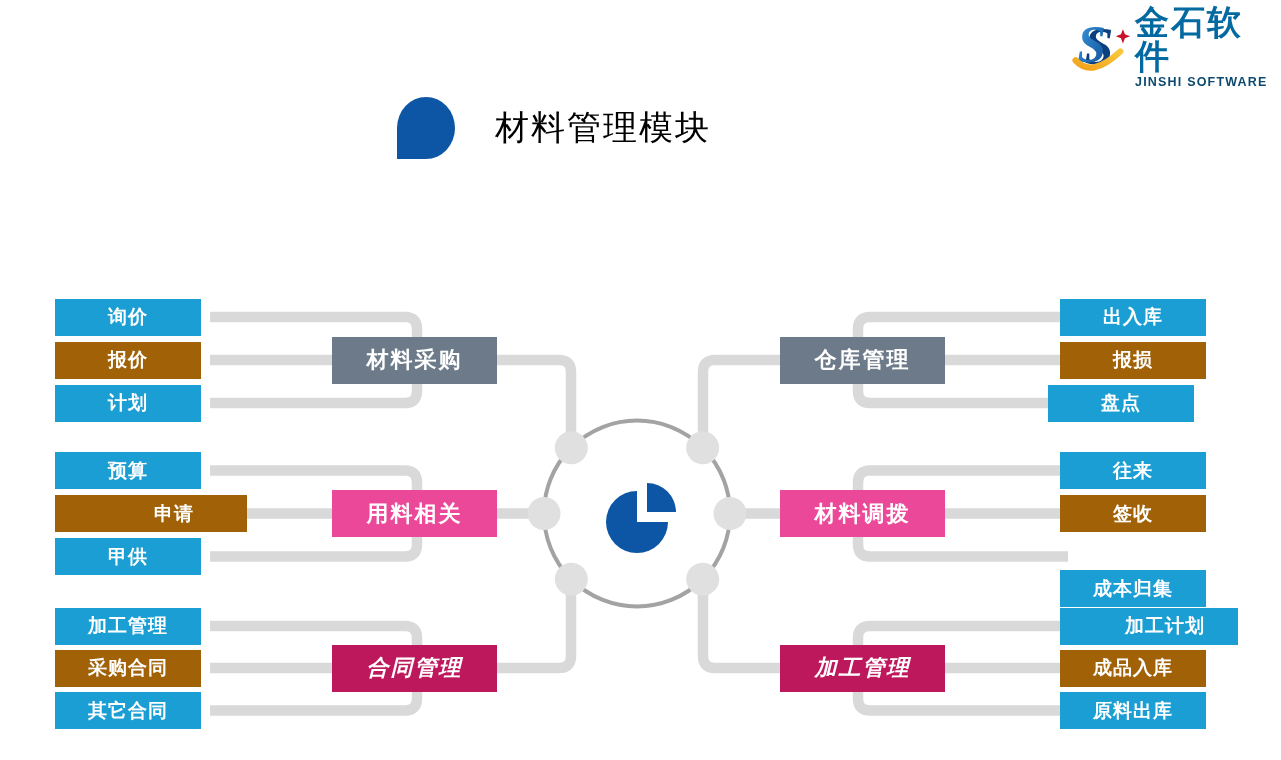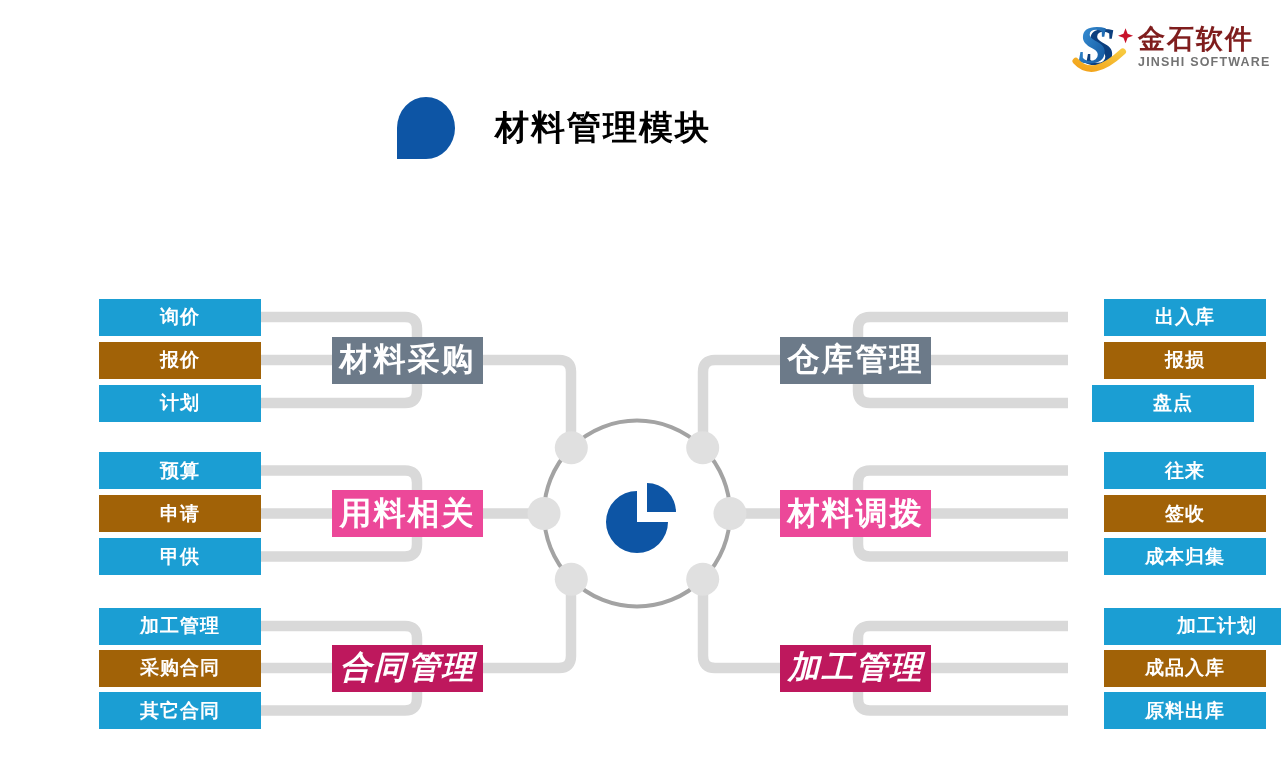--- a/index.html
+++ b/index.html
@@ -4,33 +4,33 @@
 <style>
   html,body{margin:0;padding:0;}
   body{
     width:1281px;height:760px;background:#ffffff;position:relative;overflow:hidden;
     font-family:"Liberation Sans","DejaVu Sans",sans-serif;
   }
   .abs{position:absolute;}
   
   .logo-wrap{left:1072px;top:14px;width:200px;height:66px;display:flex;align-items:center;}
   .logo-text{margin-left:4px;display:flex;flex-direction:column;line-height:1;}
-  .logo-cn{font-size:27px;font-weight:800;color:#7f1d1d;letter-spacing:2px;}
-  .logo-en{font-size:12.5px;font-weight:600;color:#737373;letter-spacing:1.2px;margin-top:3px;}
+  .logo-cn{font-size:34px;font-weight:800;color:#0369a1;letter-spacing:2px;}
+  .logo-en{font-size:12.5px;font-weight:600;color:#0c4a6e;letter-spacing:1.2px;margin-top:3px;}
   
   .title-drop{left:397px;top:97px;width:58px;height:62px;background:#0d55a5;
     border-radius:50% 50% 50% 0;}
-  .page-title{left:495px;top:105px;font-size:34px;font-weight:700;color:#000;letter-spacing:2px;}
+  .page-title{left:495px;top:105px;font-size:34px;font-weight:400;color:#000;letter-spacing:2px;}
   
-  .leaf{width:162px;height:37px;display:flex;align-items:center;justify-content:center;
-    color:#fff;font-size:19px;font-weight:600;letter-spacing:1px;margin-left:44px;}
+  .leaf{width:146px;height:37px;display:flex;align-items:center;justify-content:center;
+    color:#fff;font-size:19px;font-weight:600;letter-spacing:1px;}
   .leaf.light{background:#1b9ed3;}
   .leaf.dark{background:#a16207;}
-  .cat{width:151px;height:47px;display:flex;align-items:center;justify-content:center;
-    color:#fff;font-size:32px;font-weight:700;letter-spacing:2px;}
+  .cat{width:165px;height:47px;display:flex;align-items:center;justify-content:center;
+    color:#fff;font-size:22px;font-weight:700;letter-spacing:2px;}
   .cat.gray{background:#6c7a89;}
   .cat.blue{background:#ec4899;}
   .cat.light-blue{background:#be185d;font-style:italic;}
   svg{display:block;}
 </style>
 </head>
 <body>
 
 <svg class="abs" style="left:0;top:0;" width="1281" height="760" viewBox="0 0 1281 760">
   <g stroke="#d9d9d9" stroke-width="10.5" fill="none">
@@ -99,34 +99,34 @@
 </div>
 
 <div class="abs title-drop"></div>
 <div class="abs page-title">材料管理模块</div>
 
 <div class="abs leaf light" style="left:55px;top:298.5px;">询价</div>
 <div class="abs leaf dark" style="left:55px;top:341.5px;">报价</div>
 <div class="abs leaf light" style="left:55px;top:384.5px;">计划</div>
 
 <div class="abs leaf light" style="left:55px;top:452px;">预算</div>
-<div class="abs leaf dark" style="left:55px;top:495px;">申请</div>
+<div class="abs leaf dark" style="left:55px;top:495px;padding-left:46px;">申请</div>
 <div class="abs leaf light" style="left:55px;top:538px;">甲供</div>
 
 <div class="abs leaf light" style="left:55px;top:607.5px;">加工管理</div>
 <div class="abs leaf dark" style="left:55px;top:649.5px;">采购合同</div>
 <div class="abs leaf light" style="left:55px;top:692px;">其它合同</div>
 
 <div class="abs leaf light" style="left:1060px;top:298.5px;">出入库</div>
 <div class="abs leaf dark" style="left:1060px;top:341.5px;">报损</div>
 <div class="abs leaf light" style="left:1048px;top:384.5px;">盘点</div>
 
 <div class="abs leaf light" style="left:1060px;top:452px;">往来</div>
 <div class="abs leaf dark" style="left:1060px;top:495px;">签收</div>
-<div class="abs leaf light" style="left:1060px;top:538px;font-family:Liberation Mono, monospace;">成本归集</div>
+<div class="abs leaf light" style="left:1060px;top:570px;font-family:Liberation Mono, monospace;">成本归集</div>
 
 <div class="abs leaf light" style="left:1060px;top:607.5px;padding-left:32px;">加工计划</div>
 <div class="abs leaf dark" style="left:1060px;top:649.5px;">成品入库</div>
 <div class="abs leaf light" style="left:1060px;top:692px;">原料出库</div>
 
 <div class="abs cat gray" style="left:332px;top:336.5px;">材料采购</div>
 <div class="abs cat blue" style="left:332px;top:490px;">用料相关</div>
 <div class="abs cat light-blue" style="left:332px;top:644.5px;">合同管理</div>
 
 <div class="abs cat gray" style="left:780px;top:336.5px;">仓库管理</div>

